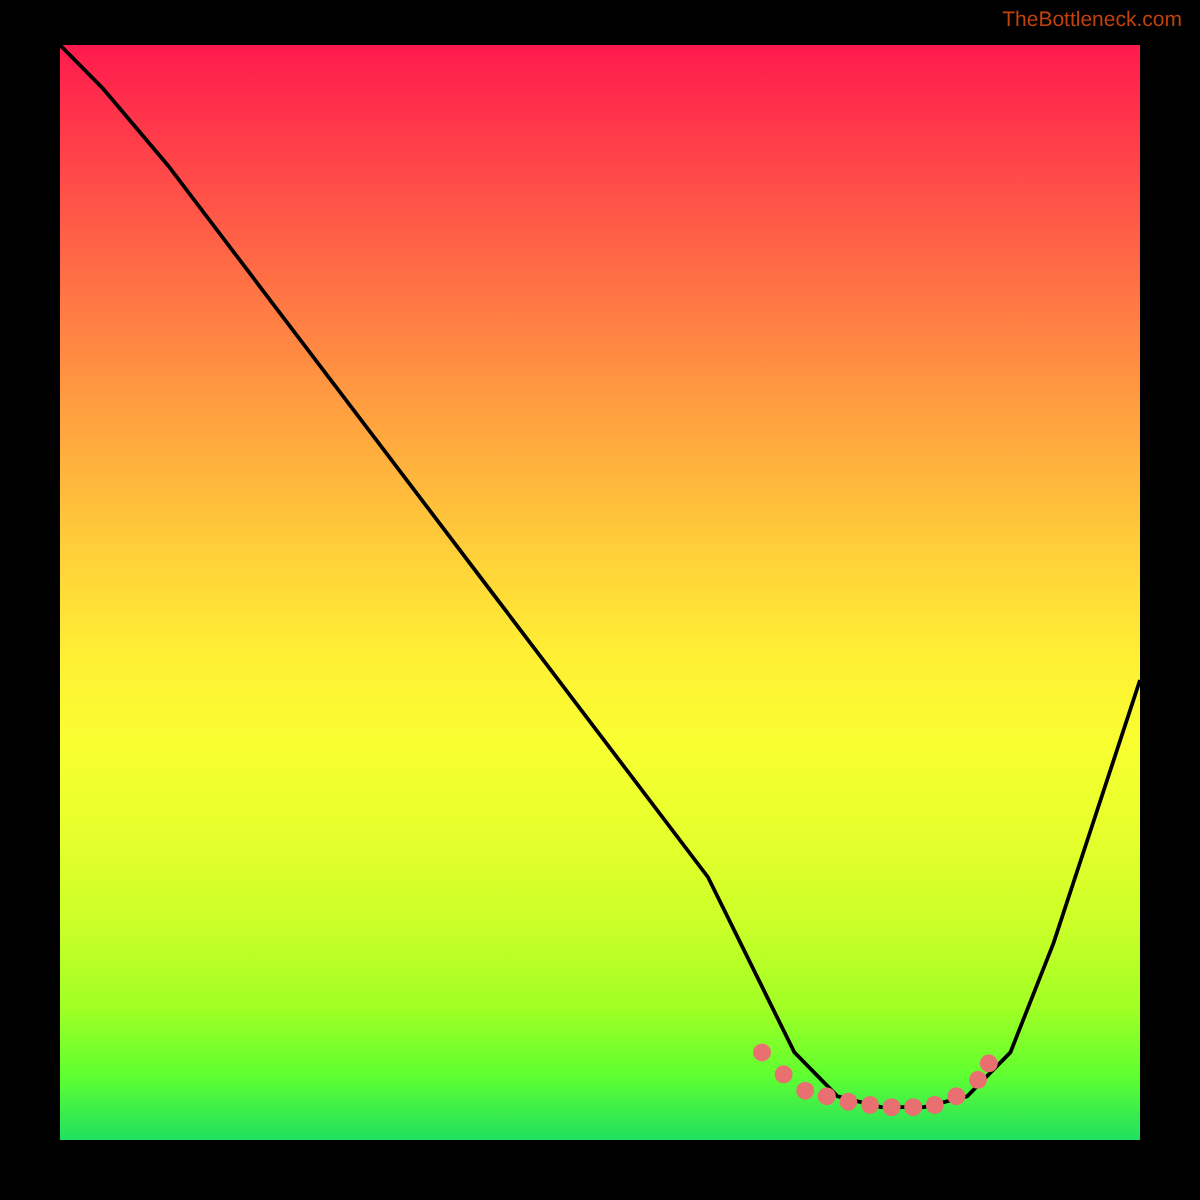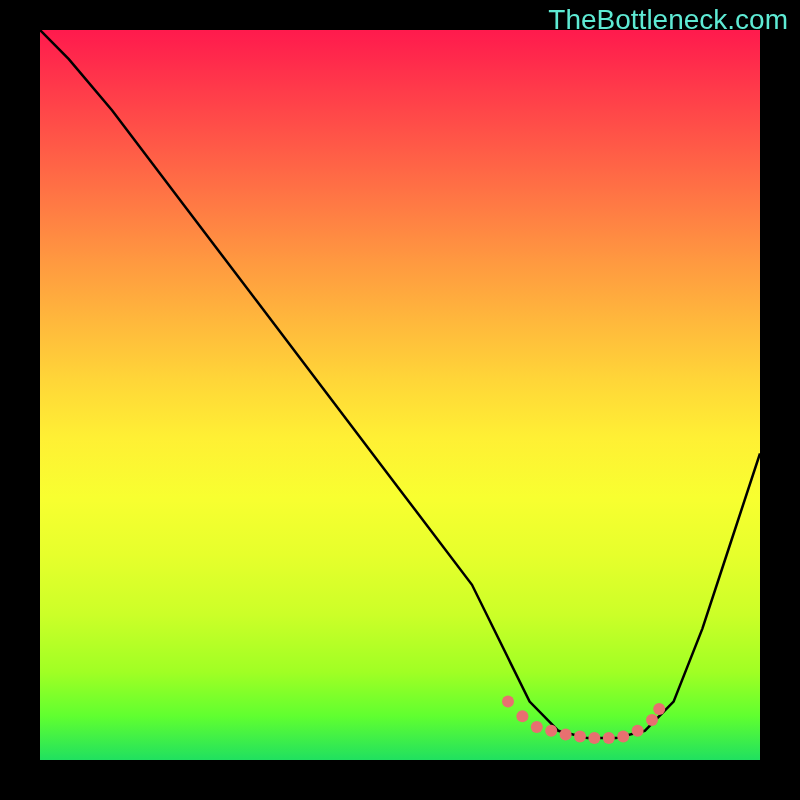--- a/index.html
+++ b/index.html
@@ -14,22 +14,22 @@
   .container {
     position: relative;
     width: 800px;
     height: 800px;
     background: #000;
   }
   .watermark {
     position: absolute;
     top: 4px;
     right: 12px;
-    color: #5eead4;
-    font-size: 28px;
+    color: #c2410c;
+    font-size: 14px;
     font-weight: normal;
     z-index: 10;
   }
   .plot-area {
     position: absolute;
     left: 40px;
     top: 30px;
     width: 720px;
     height: 730px;
     background: linear-gradient(to bottom,

